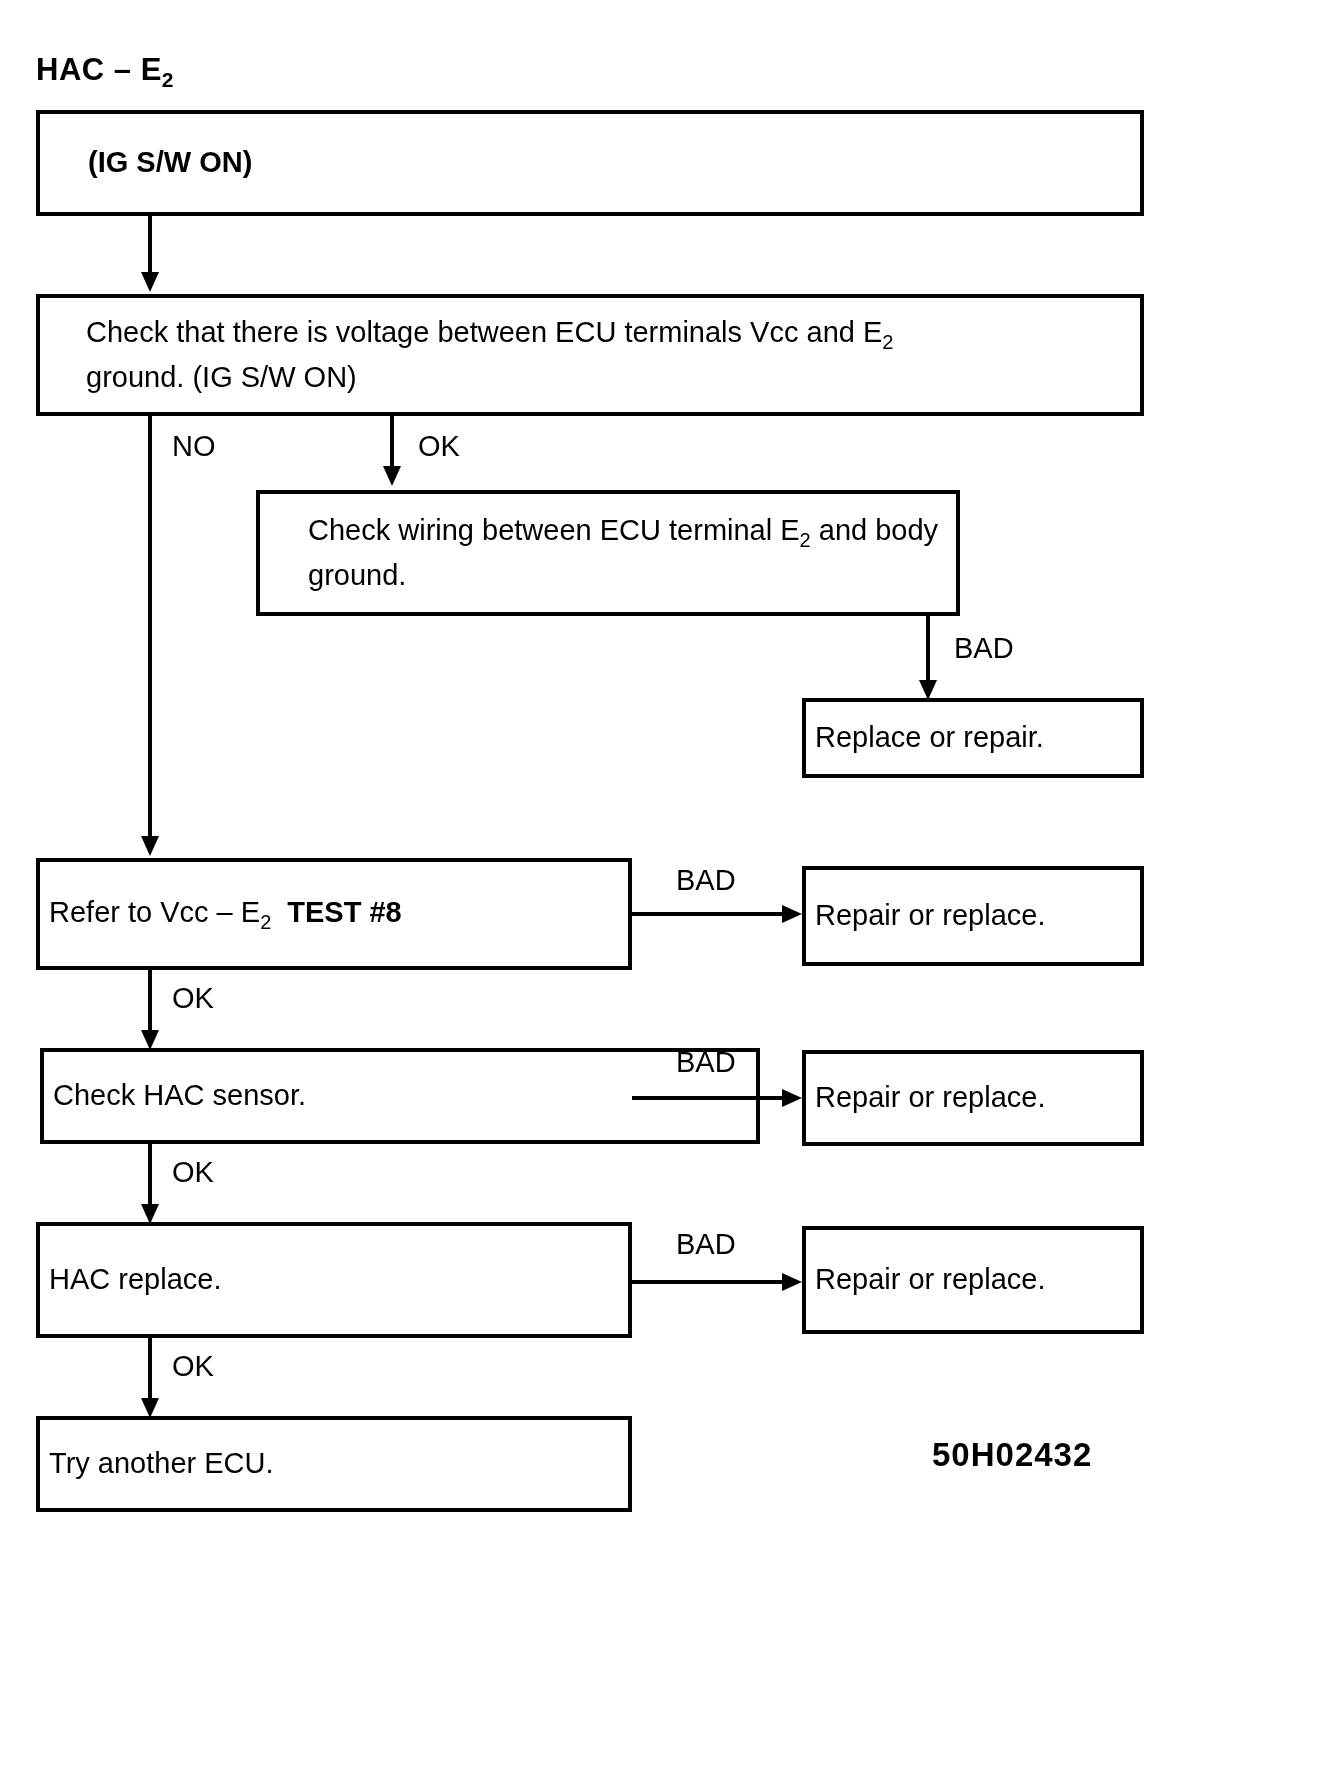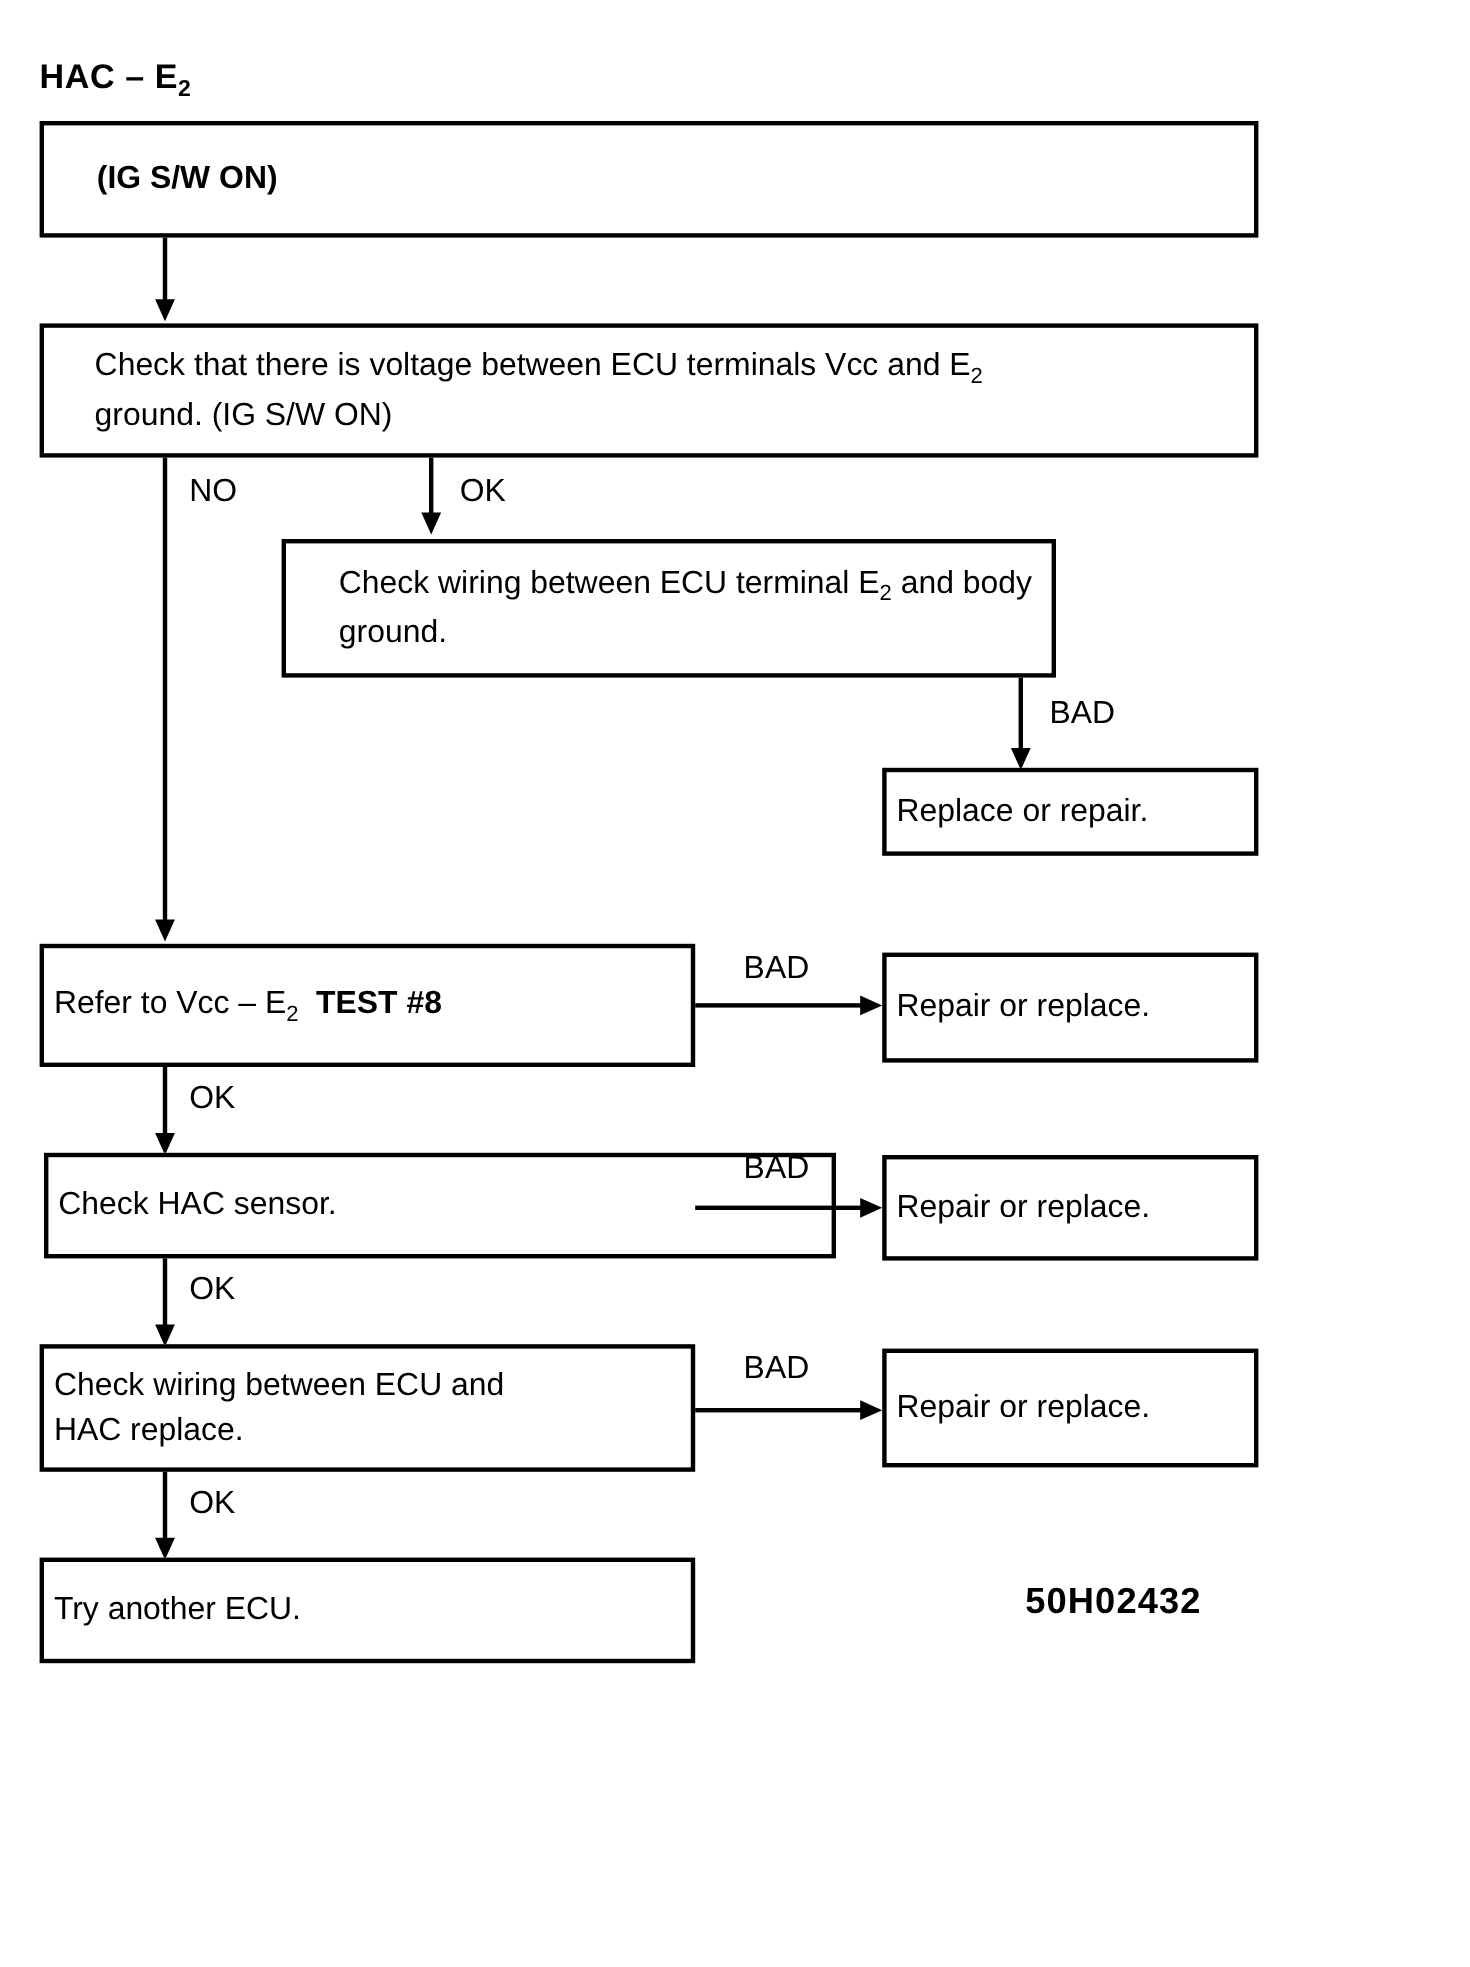--- a/index.html
+++ b/index.html
@@ -179,21 +179,20 @@
 
   <div class="box pad-sm" style="left:802px; top:1050px; width:342px; height:96px;">
     <div class="line">Repair or replace.</div>
   </div>
 
   <div class="vline" style="left:148px; top:1144px; height:68px;"></div>
   <div class="arrow-down" style="left:141px; top:1204px;"></div>
   <div class="edge-label" style="left:172px; top:1156px;">OK</div>
 
   <div class="box pad-sm" style="left:36px; top:1222px; width:596px; height:116px;">
-    <div class="line">Check wiring between ECU and</div>
     <div class="line">HAC replace.</div>
   </div>
 
   <div class="hline" style="left:632px; top:1280px; width:154px;"></div>
   <div class="arrow-right" style="left:782px; top:1273px;"></div>
   <div class="edge-label" style="left:676px; top:1228px;">BAD</div>
 
   <div class="box pad-sm" style="left:802px; top:1226px; width:342px; height:108px;">
     <div class="line">Repair or replace.</div>
   </div>

